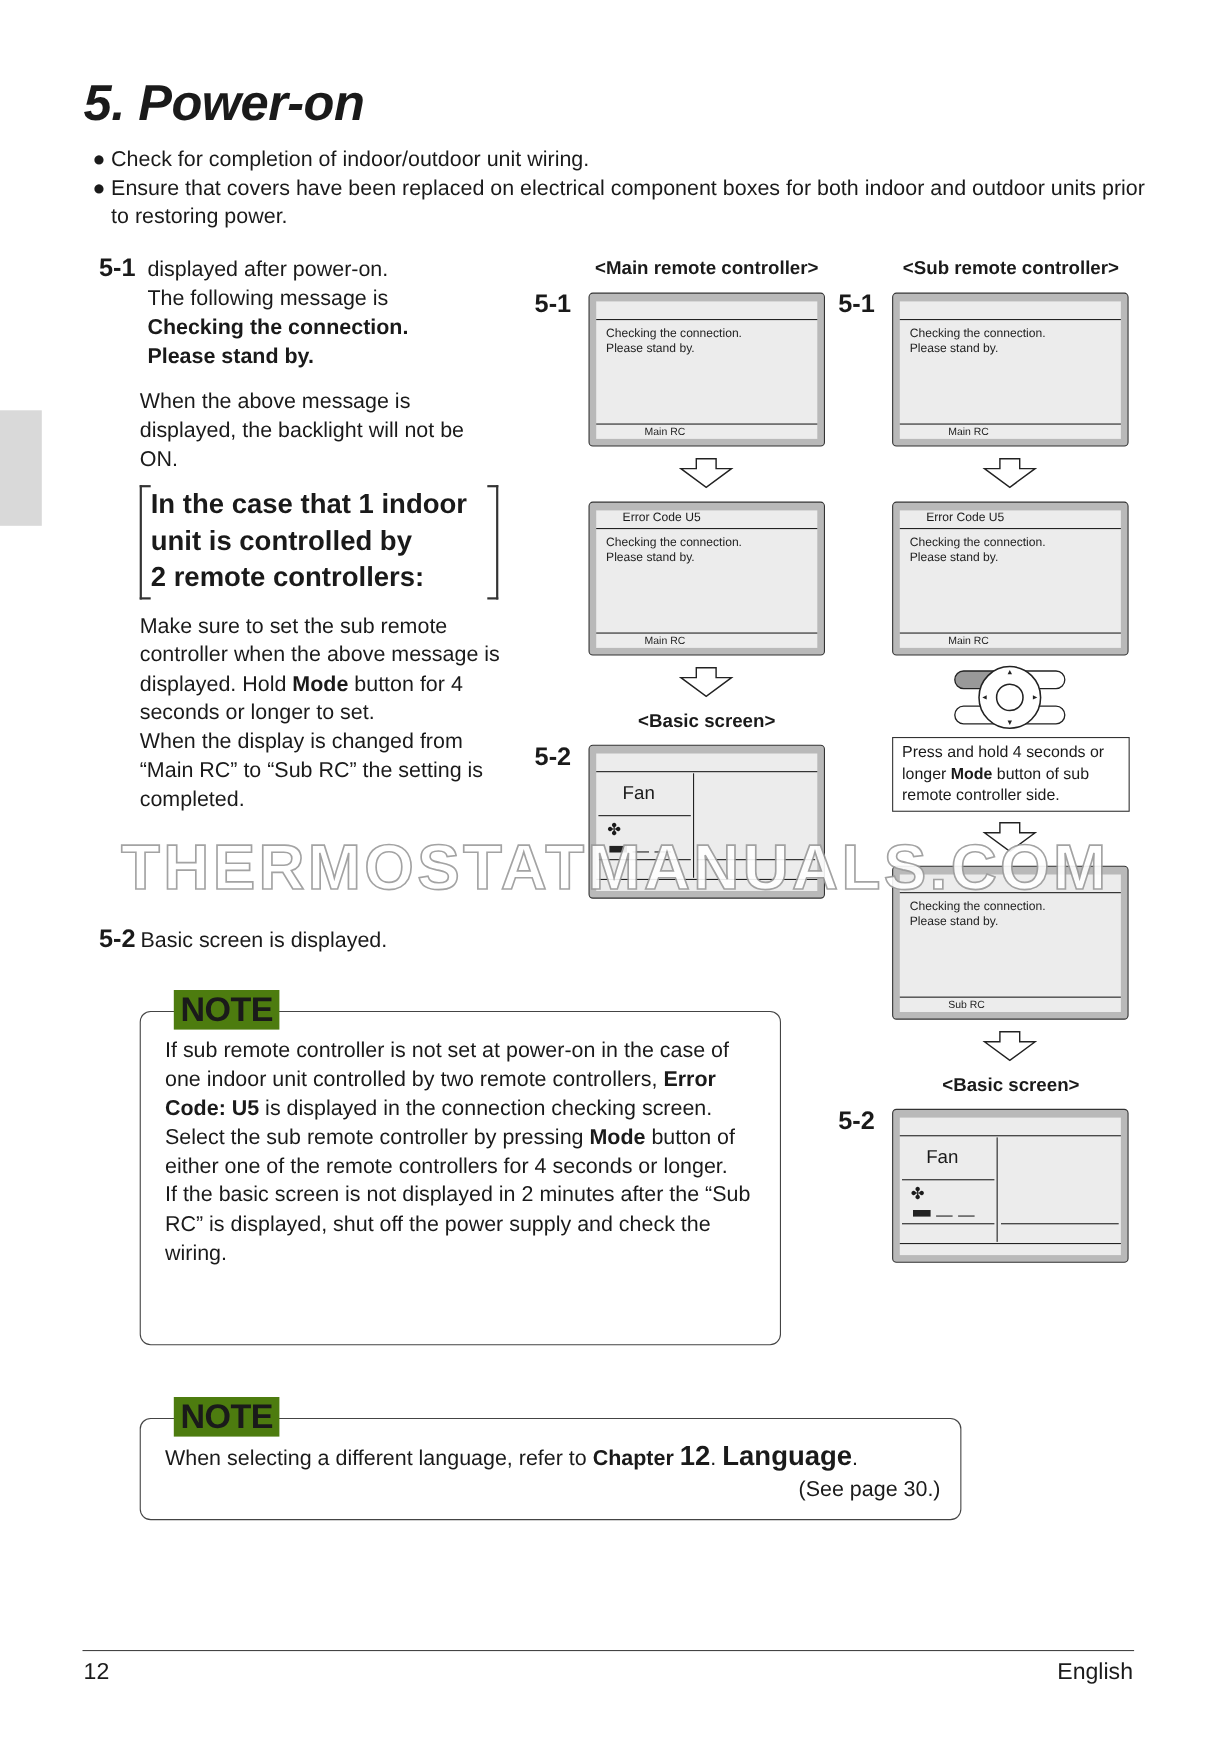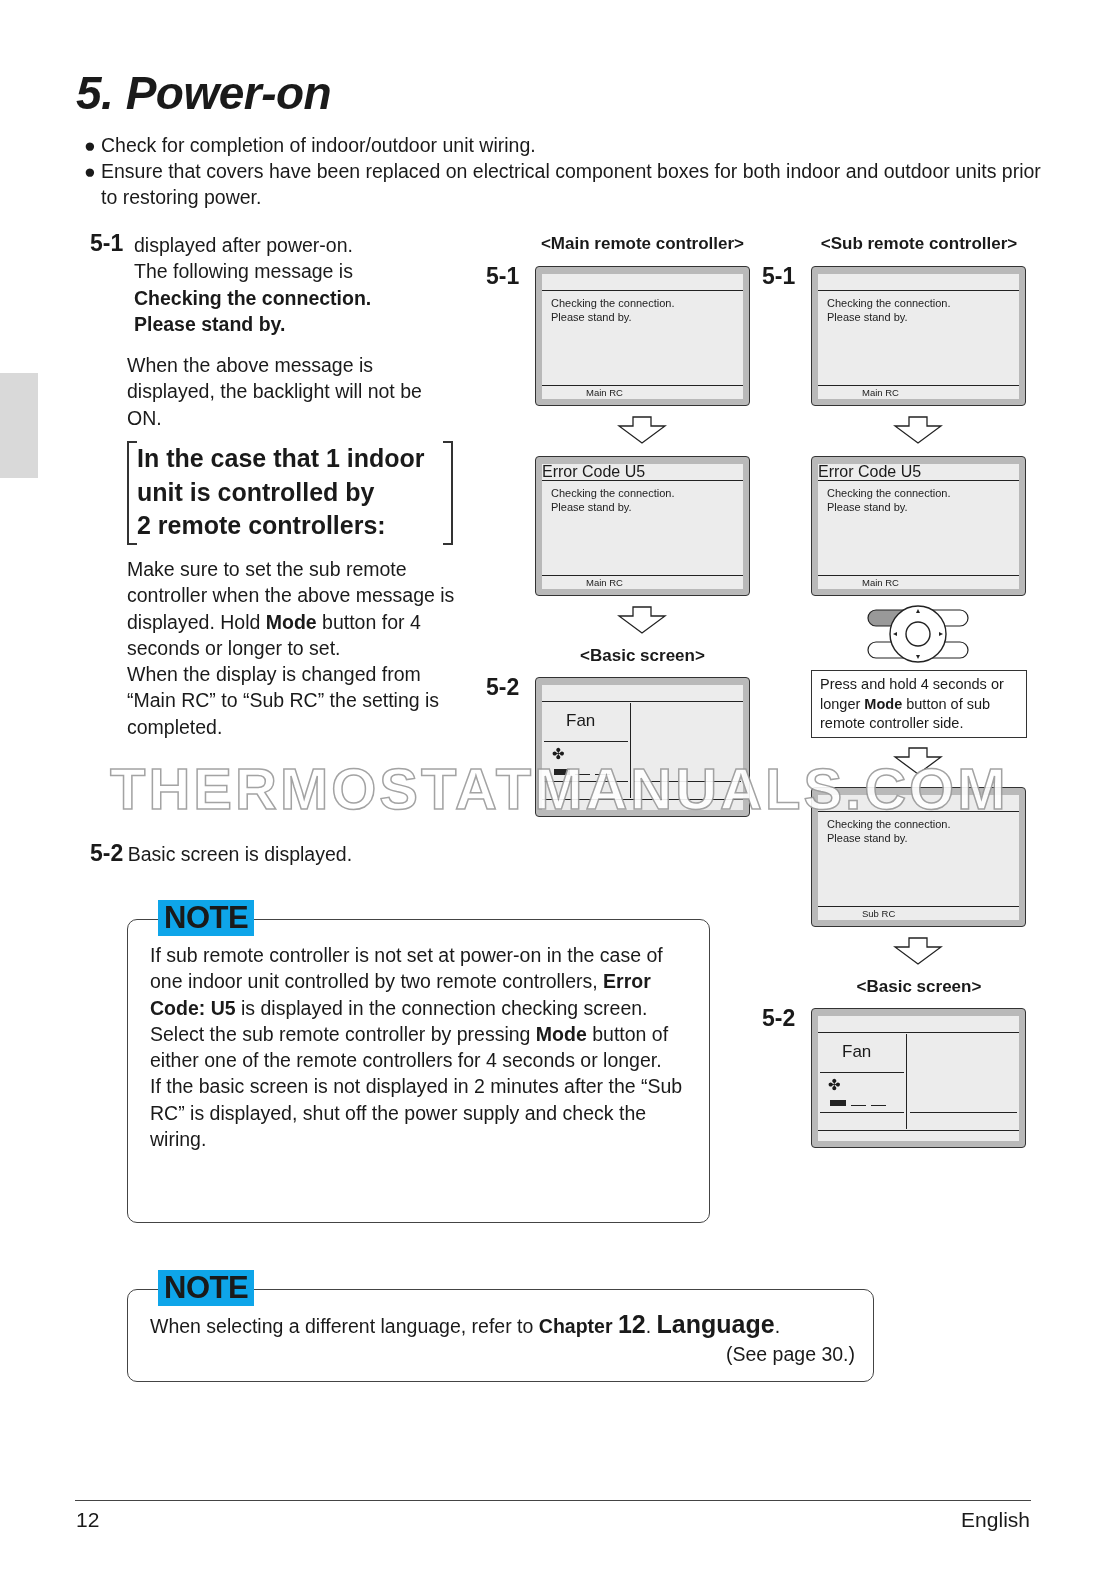--- a/index.html
+++ b/index.html
@@ -20,34 +20,34 @@
   .when { left:127px; top:352px; width:330px; }
   .case-box { left:127px; top:441px; width:326px; height:100px; }
   .case-box .br-l { position:absolute; left:0; top:0; width:8px; height:100px; border:2px solid #333; border-right:none; }
   .case-box .br-r { position:absolute; right:0; top:0; width:8px; height:100px; border:2px solid #333; border-left:none; }
   .case-box .txt { position:absolute; left:10px; top:1px; font-size:25px; font-weight:bold; line-height:33.5px; }
   .make-sure { left:127px; top:556px; width:330px; }
   .s52 { left:90px; top:840px; }
   .s52 .num { font-size:23px; font-weight:bold; }
 
   .note { border:1.5px solid #444; border-radius:10px; }
-  .note .note-title { position:absolute; left:30px; top:-20px; background:#0ea5e9; padding:0 6px 0 6px; font-size:31px; font-weight:bold; letter-spacing:-0.5px; }
+  .note .note-title { position:absolute; left:30px; top:-20px; background:#4d7c0f; padding:0 6px 0 6px; font-size:31px; font-weight:bold; letter-spacing:-0.5px; }
   .note1 { left:127px; top:919px; width:581px; height:302px; }
   .note1 .txt { position:absolute; left:22px; top:22px; width:545px; font-size:19.5px; line-height:26.3px; }
   .note2 { left:127px; top:1289px; width:745px; height:91px; }
   .note2 .txt { position:absolute; left:22px; top:20px; width:705px; font-size:19.5px; line-height:28px; }
   .note2 .right { text-align:right; }
   .chapter-word { font-weight:bold; }
   .chapter-num { font-weight:bold; font-size:25px; }
   .lang-word { font-weight:bold; font-size:25px;margin-top:44px; }
 
   .col-head { font-size:17px; font-weight:bold; text-align:center; }
   .screen { position:absolute; width:213px; height:138px; background:#b9b9b9; border:1.5px solid #333; border-radius:4px; }
   .screen .inner { position:absolute; left:6px; top:7px; right:6px; bottom:6px; background:#ececec; }
-  .screen .topbar { position:absolute; left:0; right:0; top:0; height:16px; border-bottom:1.5px solid #222; font-size:16px; padding-left:0; line-height:15px; }
+  .screen .topbar { position:absolute; left:0; right:0; top:0; height:16px; border-bottom:1.5px solid #222; font-size:11px; padding-left:24px; line-height:15px; }
   .screen .msg { position:absolute; left:9px; top:22px; font-size:11px; line-height:14px; color:#222; }
   .screen .bottombar { position:absolute; left:0; right:0; bottom:0; height:13px; border-top:1.5px solid #222; font-size:9.5px; padding-left:44px; line-height:13px; color:#222; }
 
   .basic .inner .hline-top { position:absolute; left:0; right:0; top:16px; border-top:1.5px solid #222; }
   .basic .inner .vline { position:absolute; left:88px; top:18px; height:95px; border-left:1.5px solid #222; }
   .basic .inner .fan-lbl { position:absolute; left:24px; top:26px; font-size:17px; }
   .basic .inner .hline-fan { position:absolute; left:2px; width:84px; top:56px; border-top:1px solid #222; }
   .basic .inner .fan-icon { position:absolute; left:10px; top:60px; font-size:15px; }
   .basic .inner .speed { position:absolute; left:12px; top:84px; width:60px; height:8px; }
   .basic .inner .speed .blk { position:absolute; left:0; top:0; width:16px; height:6px; background:#222; }

